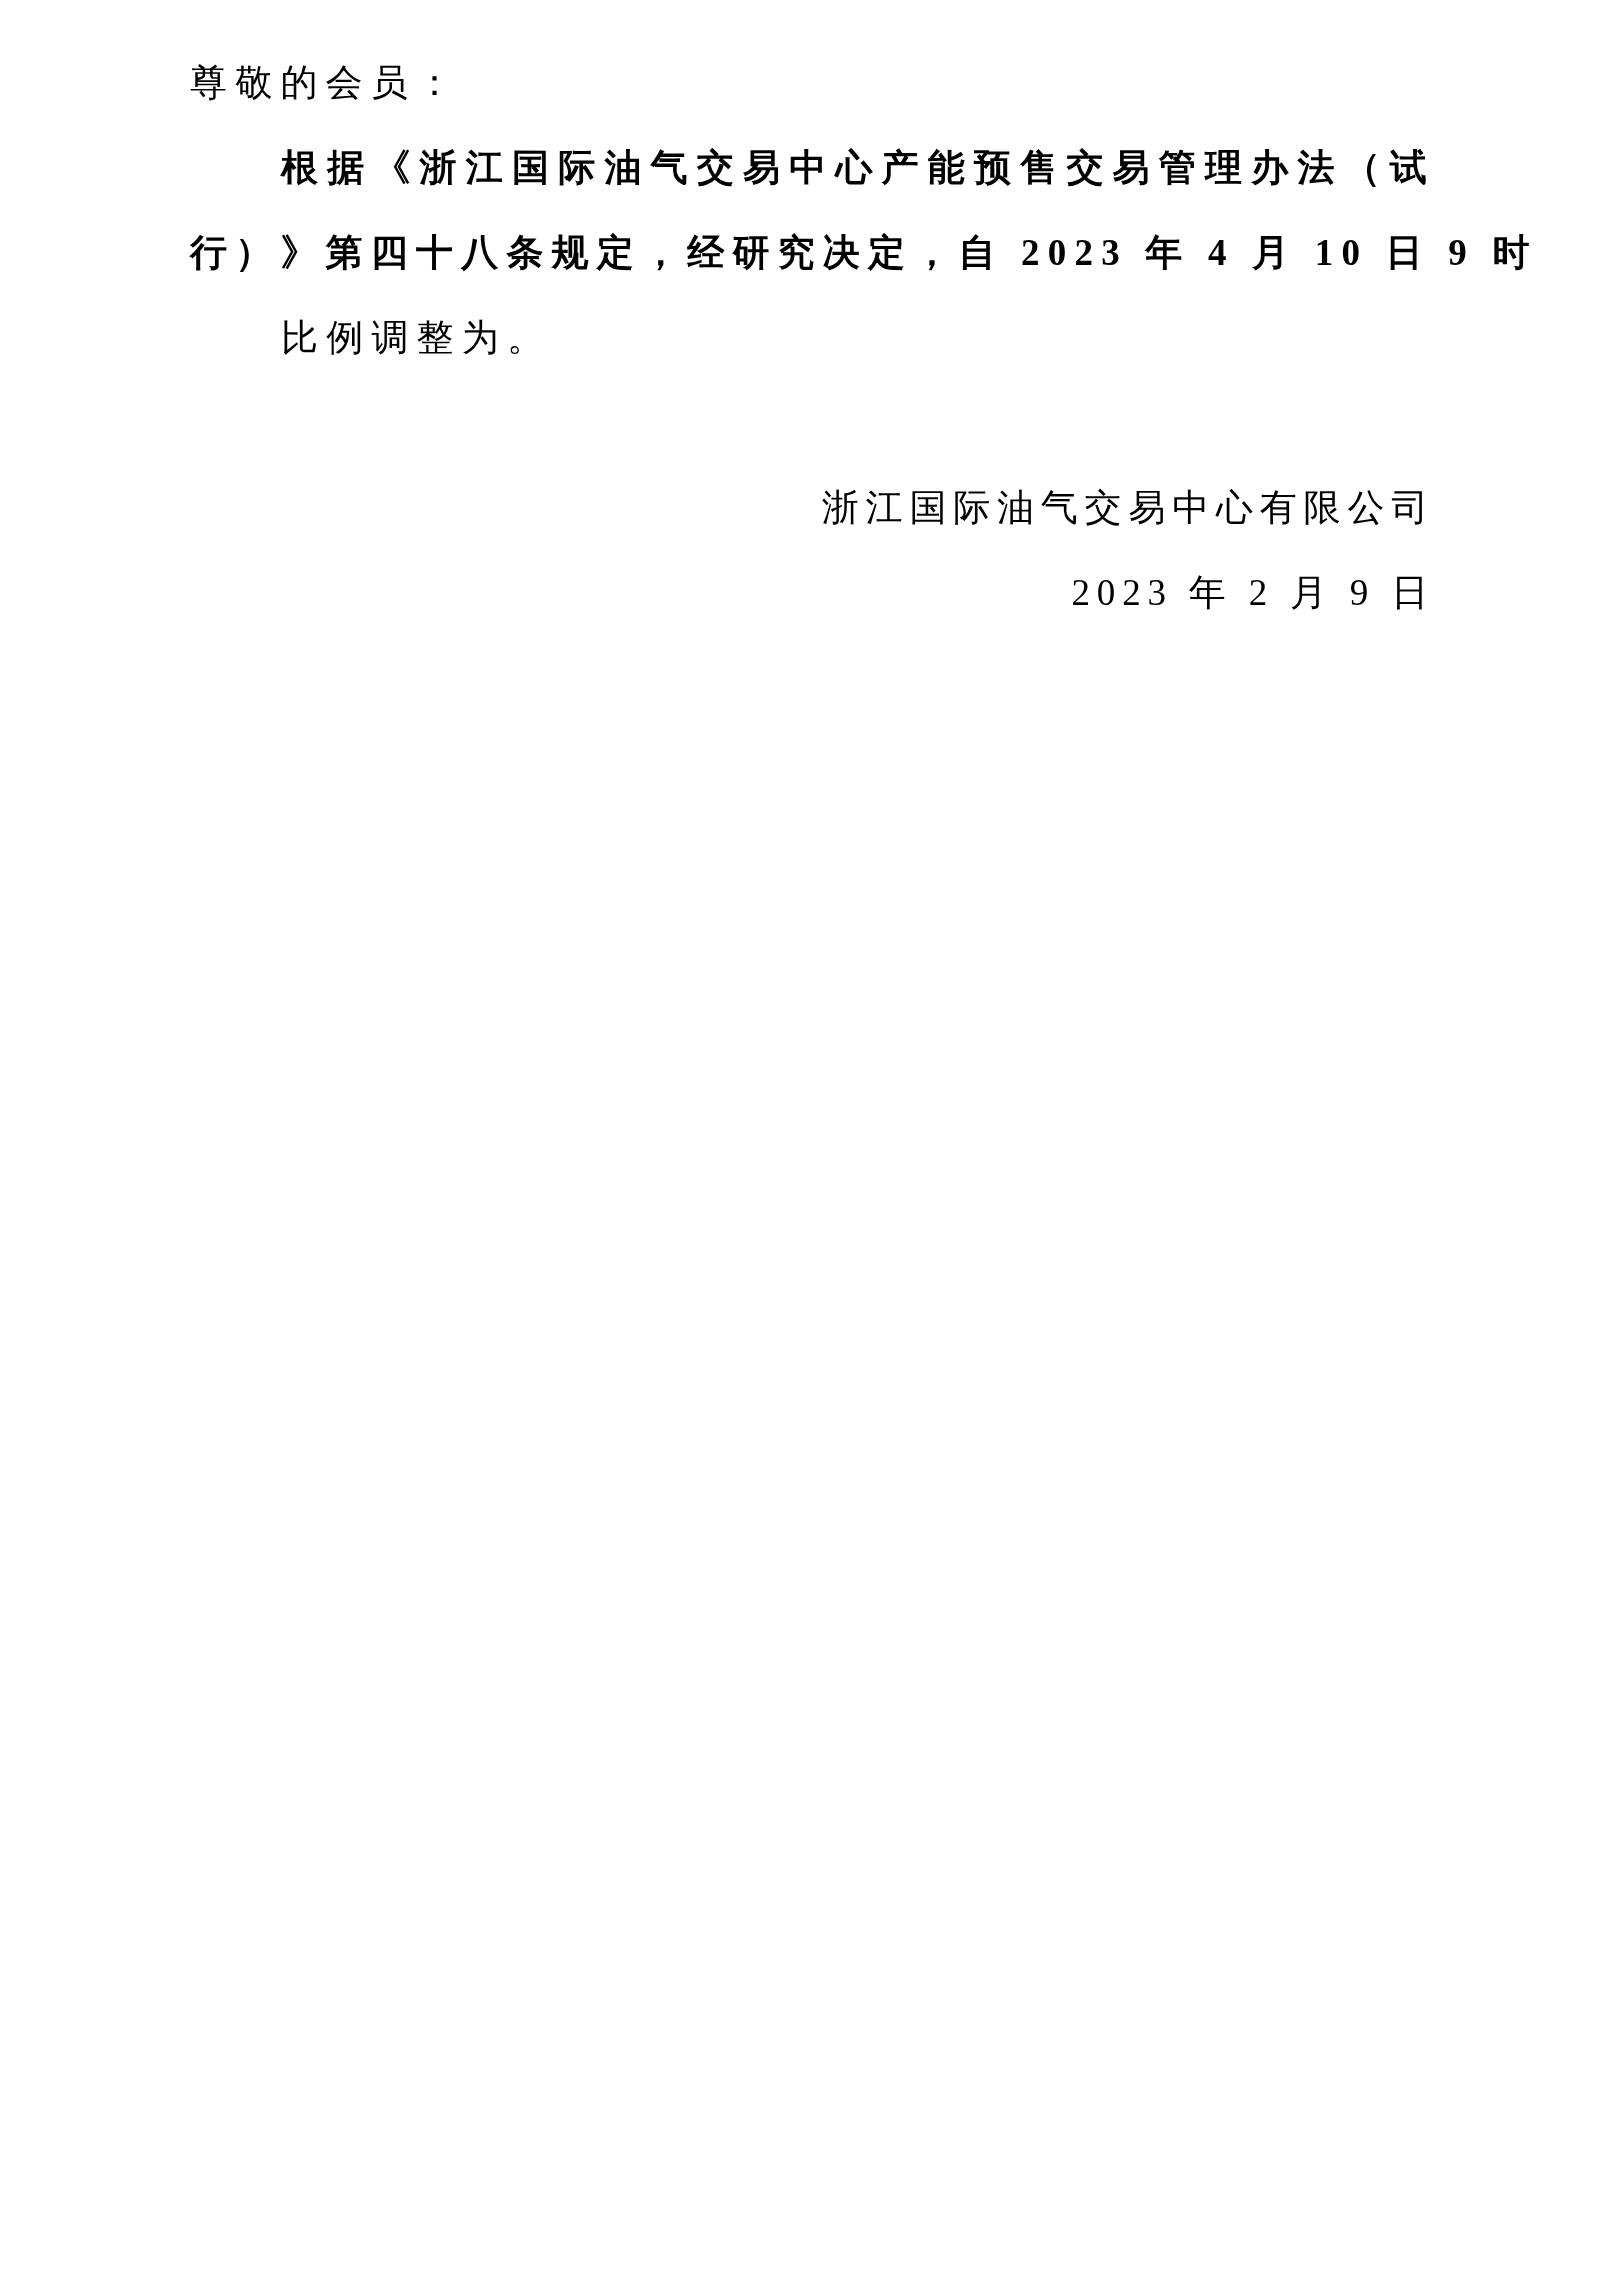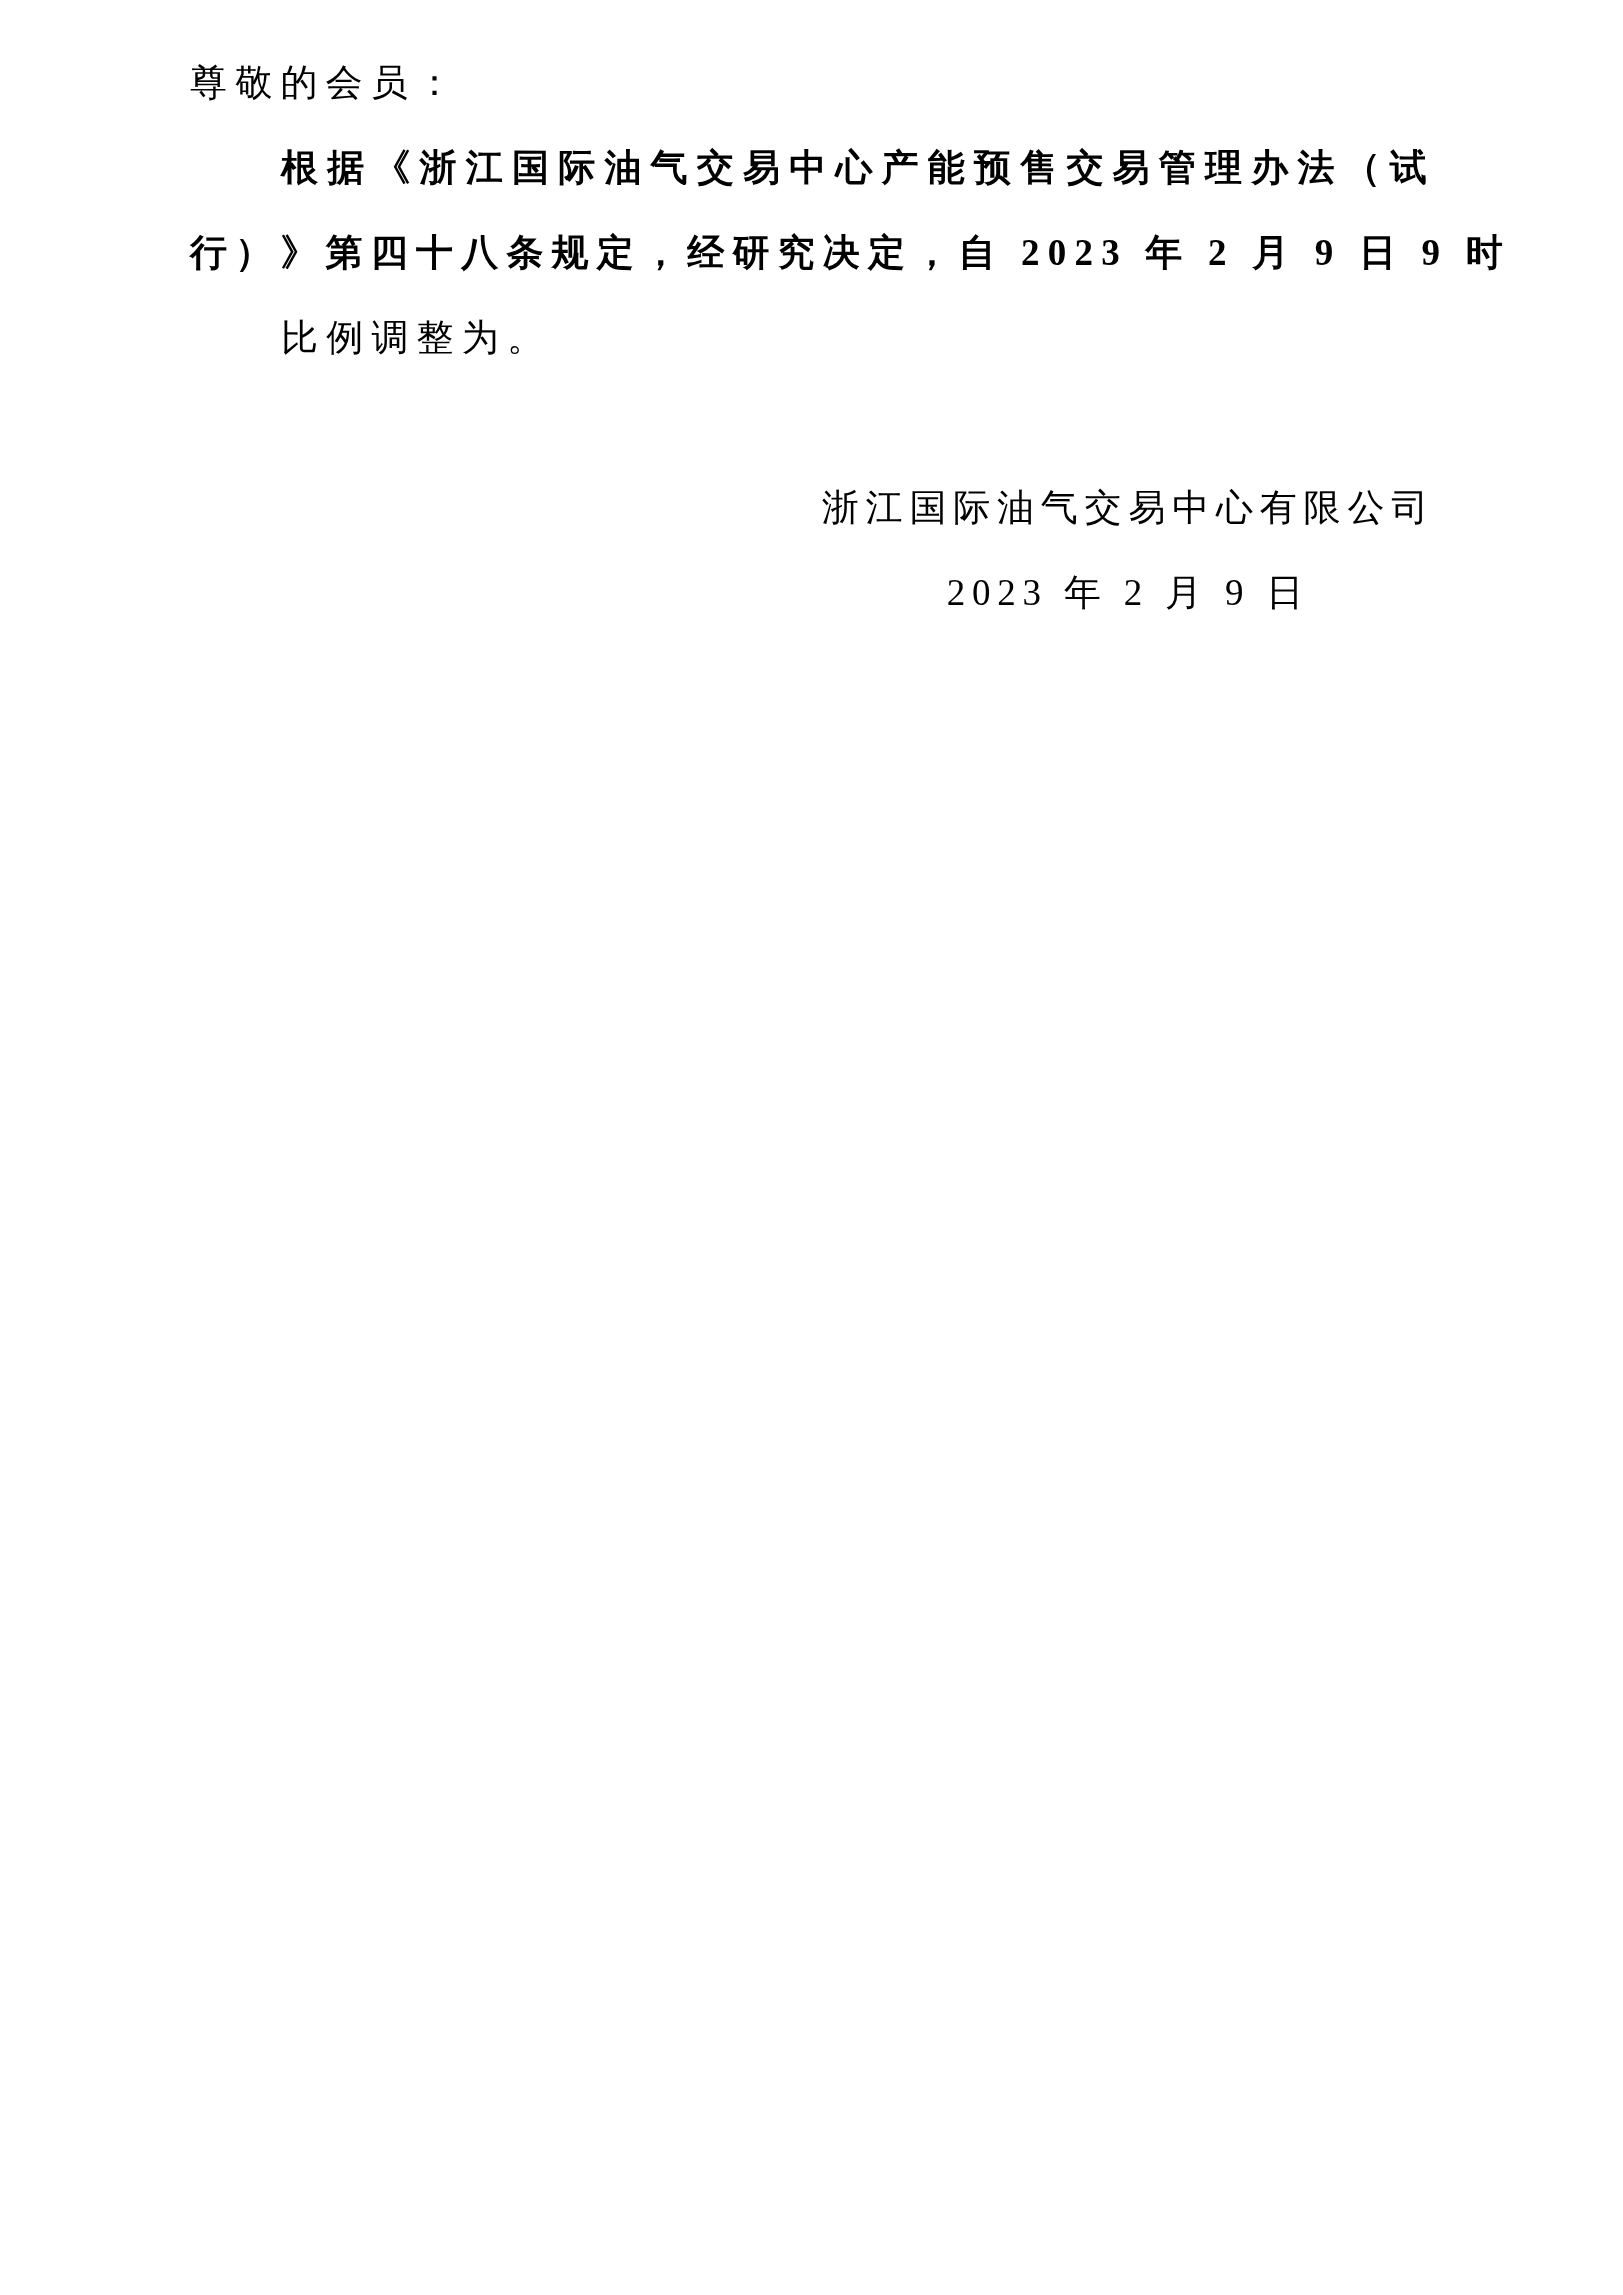--- a/index.html
+++ b/index.html
@@ -40,37 +40,36 @@
   }
   .indent {
     text-indent: 91px;
   }
   .signature-block {
     margin-top: 85px;            
     text-align: right;
   }
   .signature-inner {
     display: inline-block;
-    text-align: center;
   }
   .signature-inner .line {
     letter-spacing: 6.8px;
   }
 </style>
 </head>
 <body>
 
 <div class="page">
   <div class="content">
 
     <div class="line">尊敬的会员：</div>
 
     <div class="line justified indent">根据《浙江国际油气交易中心产能预售交易管理办法（试</div>
 
-    <div class="line justified">行）》第四十八条规定，经研究决定，自 2023 年 2 月 9 日 9 时</div>
+    <div class="line justified">行）》第四十八条规定，经研究决定，自 2023 年 4 月 10 日 9 时</div>
 
 
 
     <div class="line indent">比例调整为。</div>
 
     <div class="signature-block">
       <div class="signature-inner">
         <div class="line">浙江国际油气交易中心有限公司</div>
         <div class="line">2023 年 2 月 9 日</div>
       </div>

